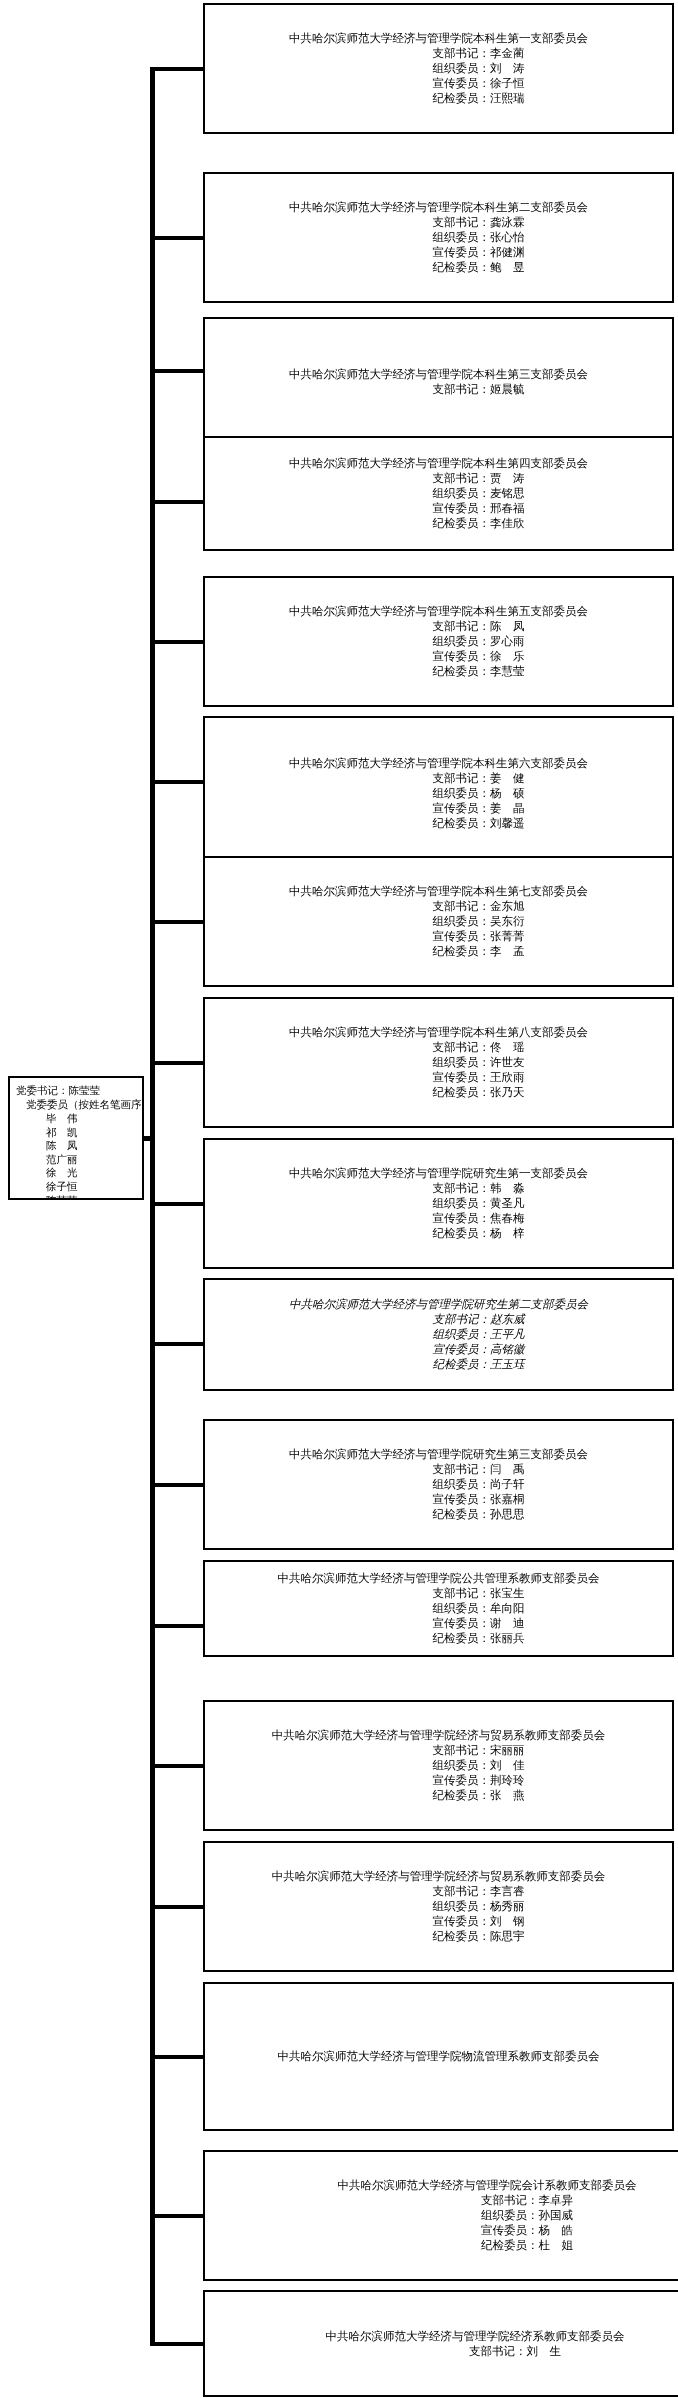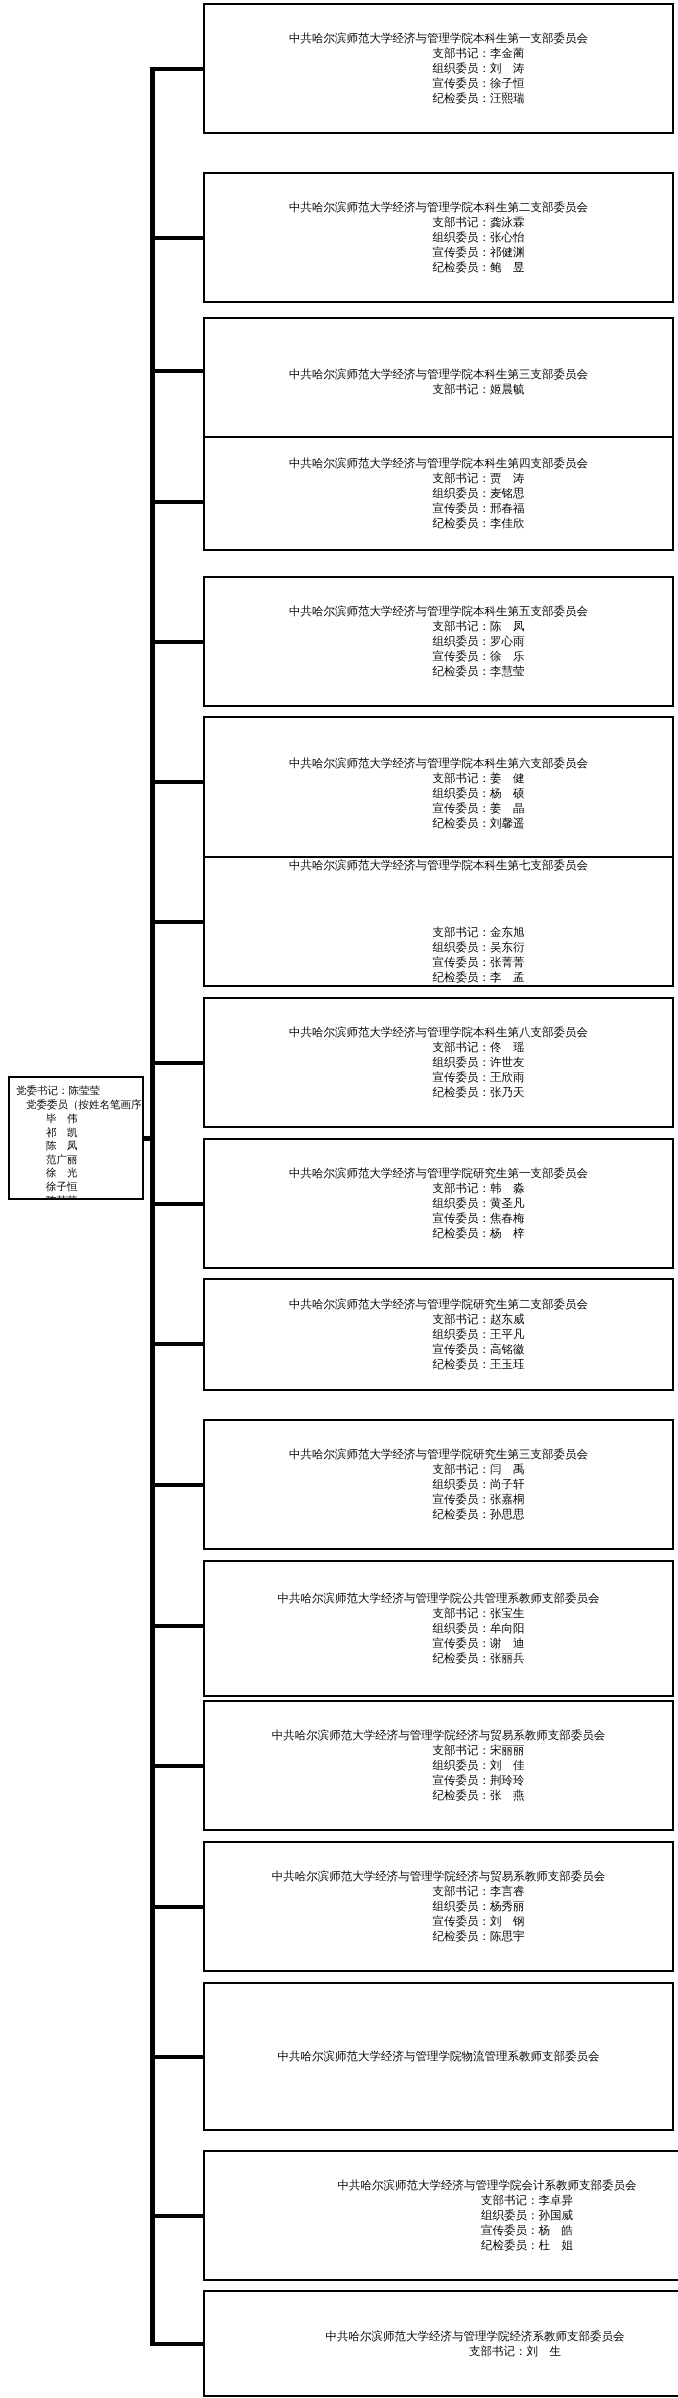--- a/index.html
+++ b/index.html
@@ -156,21 +156,21 @@
       </div>
       <div class="node" style="left: 203px; top: 716px; width: 471px; height: 154px;">
         <div class="title">中共哈尔滨师范大学经济与管理学院本科生第六支部委员会</div>
         <div class="rows ind">
           <div class="row"><span>支部书记：</span><span>姜　健</span></div>
           <div class="row"><span>组织委员：</span><span>杨　硕</span></div>
           <div class="row"><span>宣传委员：</span><span>姜　晶</span></div>
           <div class="row"><span>纪检委员：</span><span>刘馨遥</span></div>
         </div>
       </div>
-      <div class="node" style="left: 203px; top: 856px; width: 471px; height: 131px; justify-content: space-between;">
+      <div class="node" style="left: 203px; top: 856px; width: 471px; height: 131px;">
         <div class="title">中共哈尔滨师范大学经济与管理学院本科生第七支部委员会</div>
         <div class="rows ind">
           <div class="row"><span>支部书记：</span><span>金东旭</span></div>
           <div class="row"><span>组织委员：</span><span>吴东衍</span></div>
           <div class="row"><span>宣传委员：</span><span>张菁菁</span></div>
           <div class="row"><span>纪检委员：</span><span>李　孟</span></div>
         </div>
       </div>
       <div class="node" style="left: 203px; top: 997px; width: 471px; height: 131px;">
         <div class="title">中共哈尔滨师范大学经济与管理学院本科生第八支部委员会</div>
@@ -183,39 +183,39 @@
       </div>
       <div class="node" style="left: 203px; top: 1138px; width: 471px; height: 131px;">
         <div class="title">中共哈尔滨师范大学经济与管理学院研究生第一支部委员会</div>
         <div class="rows ind">
           <div class="row"><span>支部书记：</span><span>韩　淼</span></div>
           <div class="row"><span>组织委员：</span><span>黄圣凡</span></div>
           <div class="row"><span>宣传委员：</span><span>焦春梅</span></div>
           <div class="row"><span>纪检委员：</span><span>杨　梓</span></div>
         </div>
       </div>
-      <div class="node" style="left: 203px; top: 1278px; width: 471px; height: 113px;">
+      <div class="node" style="left: 203px; top: 1278px; width: 471px; height: 113px; font-style: italic;">
         <div class="title">中共哈尔滨师范大学经济与管理学院研究生第二支部委员会</div>
         <div class="rows ind">
           <div class="row"><span>支部书记：</span><span>赵东威</span></div>
           <div class="row"><span>组织委员：</span><span>王平凡</span></div>
           <div class="row"><span>宣传委员：</span><span>高铭徽</span></div>
           <div class="row"><span>纪检委员：</span><span>王玉珏</span></div>
         </div>
       </div>
       <div class="node" style="left: 203px; top: 1419px; width: 471px; height: 131px;">
         <div class="title">中共哈尔滨师范大学经济与管理学院研究生第三支部委员会</div>
         <div class="rows ind">
           <div class="row"><span>支部书记：</span><span>闫　禹</span></div>
           <div class="row"><span>组织委员：</span><span>尚子轩</span></div>
           <div class="row"><span>宣传委员：</span><span>张嘉桐</span></div>
           <div class="row"><span>纪检委员：</span><span>孙思思</span></div>
         </div>
       </div>
-      <div class="node" style="left: 203px; top: 1560px; width: 471px; height: 137px;">
+      <div class="node" style="left: 203px; top: 1560px; width: 471px; height: 97px;">
         <div class="title">中共哈尔滨师范大学经济与管理学院公共管理系教师支部委员会</div>
         <div class="rows ind">
           <div class="row"><span>支部书记：</span><span>张宝生</span></div>
           <div class="row"><span>组织委员：</span><span>牟向阳</span></div>
           <div class="row"><span>宣传委员：</span><span>谢　迪</span></div>
           <div class="row"><span>纪检委员：</span><span>张丽兵</span></div>
         </div>
       </div>
       <div class="node" style="left: 203px; top: 1700px; width: 471px; height: 131px;">
         <div class="title">中共哈尔滨师范大学经济与管理学院经济与贸易系教师支部委员会</div>

